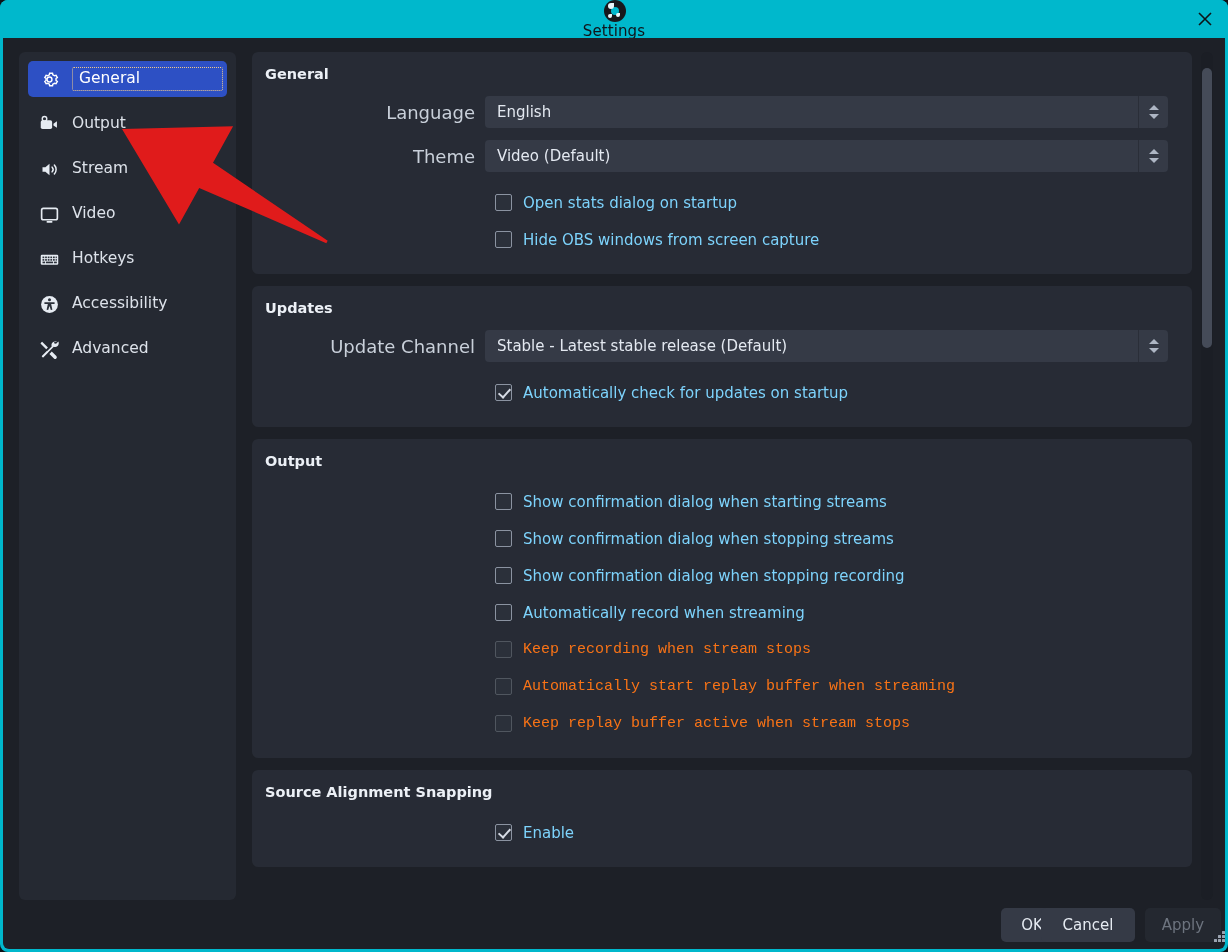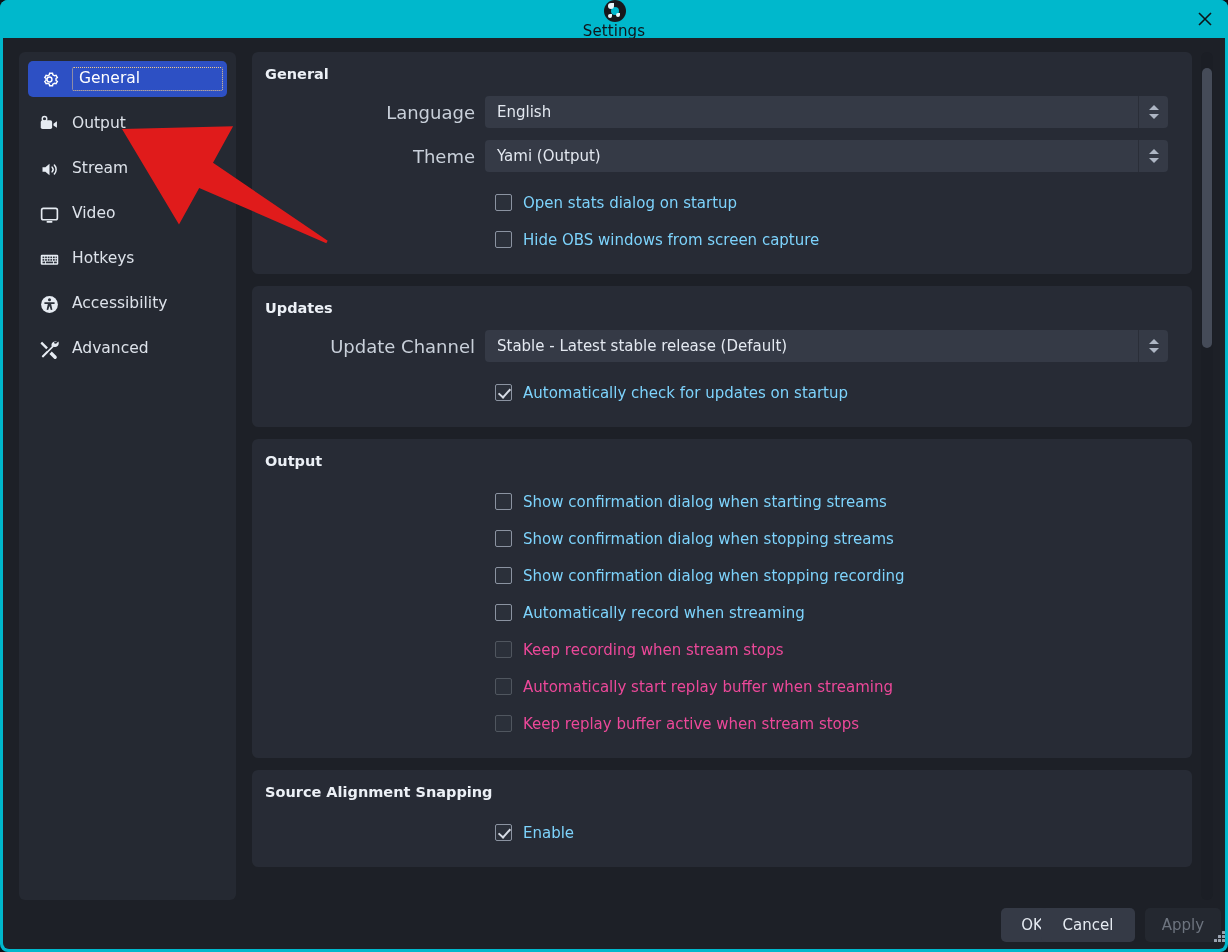--- a/index.html
+++ b/index.html
@@ -161,21 +161,21 @@
   .check-row.disabled .checkbox { border-color: #50565f; }
   .checkbox.checked::after {
     content: "";
     position: absolute; left: 5px; top: 1px;
     width: 5px; height: 10px;
     border: solid #d8dde6;
     border-width: 0 2px 2px 0;
     transform: rotate(42deg);
   }
   .check-label { font-size: 15px; color: #7dd3fc; }
-  .check-row.disabled .check-label { color: #ec4899; }
+  .check-row.disabled .check-label { color: #f97316; font-family: Liberation Mono, monospace; }
 
   
   #scroll-track {
     position: absolute; right: 12px; top: 14px;
     width: 12px; height: 848px;
     background: #1b1e25; border-radius: 6px;
   }
   #scroll-thumb {
     position: absolute; left: 1px; top: 16px;
     width: 10px; height: 280px;
@@ -326,21 +326,21 @@
               <div class="combo-field">English</div>
               <div class="combo-arrows">
                 <span class="chev up"></span>
                 <span class="chev down"></span>
               </div>
             </div>
           </div>
           <div class="form-row">
             <div class="form-label">Theme</div>
             <div class="combo">
-              <div class="combo-field">Yami (Output)</div>
+              <div class="combo-field">Video (Default)</div>
               <div class="combo-arrows">
                 <span class="chev up"></span>
                 <span class="chev down"></span>
               </div>
             </div>
           </div>
           <div class="check-row">
             <span class="checkbox"></span>
             <span class="check-label">Open stats dialog on startup</span>
           </div>

